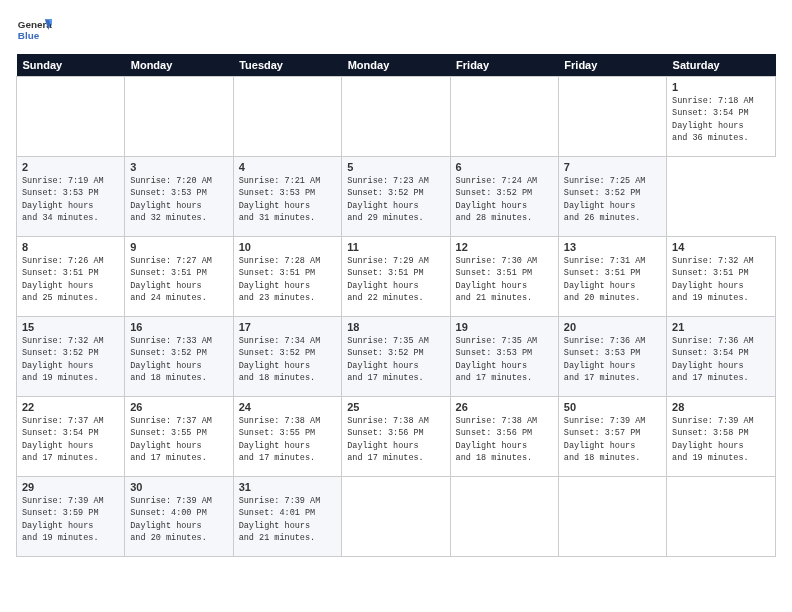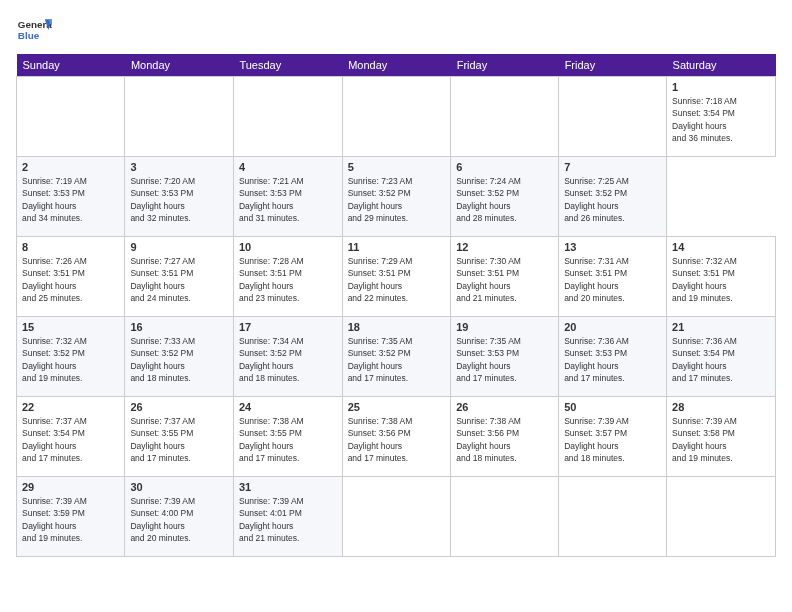--- a/index.html
+++ b/index.html
@@ -40,26 +40,26 @@
     .location {
       font-size: 13px;
       color: #555;
     }
     .calendar {
       width: 100%;
       border-collapse: collapse;
       font-size: 9.5px;
     }
     .calendar th {
-      background: #4c1d95;
+      background: #0f172a;
       color: #fff;
       text-align: left;
       padding: 5px 6px;
       font-size: 11px;
-      font-weight: normal;
+      font-weight: bold;
     }
     .calendar td {
       border: 1px solid #ccc;
       vertical-align: top;
       padding: 4px 5px;
       width: 113px;
       height: 80px;
       color: #333;
     }
     .calendar tr:nth-child(even) td {
@@ -71,20 +71,21 @@
     .day-num {
       font-size: 11px;
       font-weight: bold;
       display: block;
       margin-bottom: 2px;
     }
     .day-info {
       font-size: 8.5px;
       line-height: 1.45;
       color: #333;
+      font-family: Liberation Mono, monospace;
     }
     .empty-cell {
       background: #fff !important;
     }
   </style>
 </head>
 <body>
 
 <div class="container">
   <div class="header-row">

